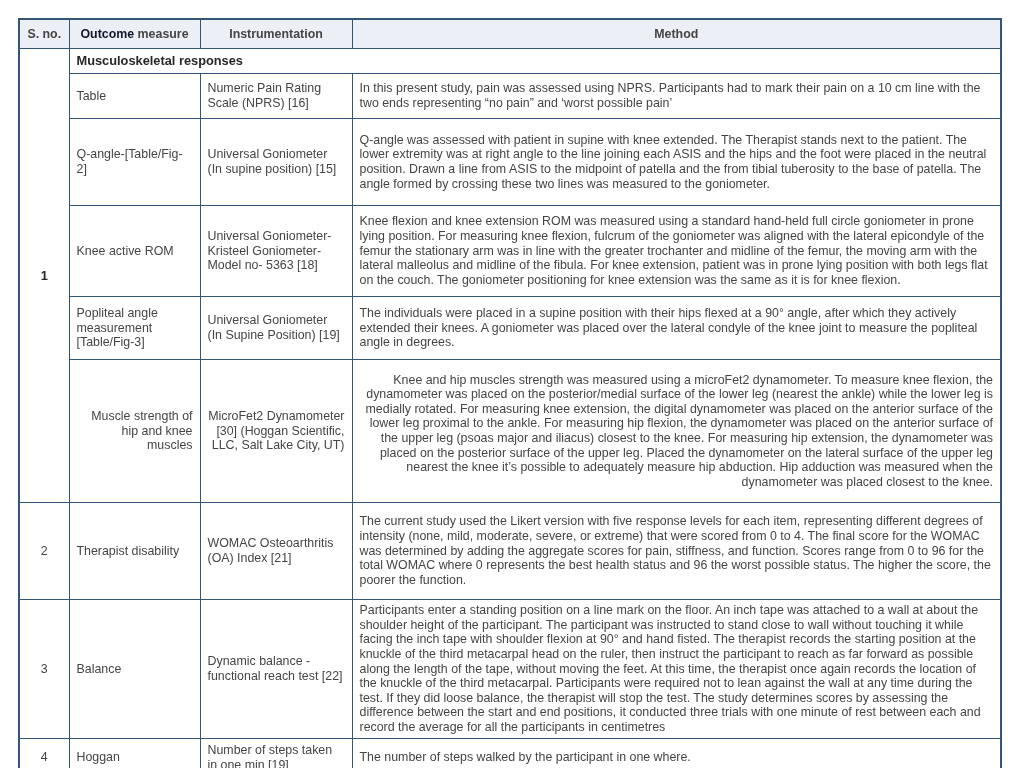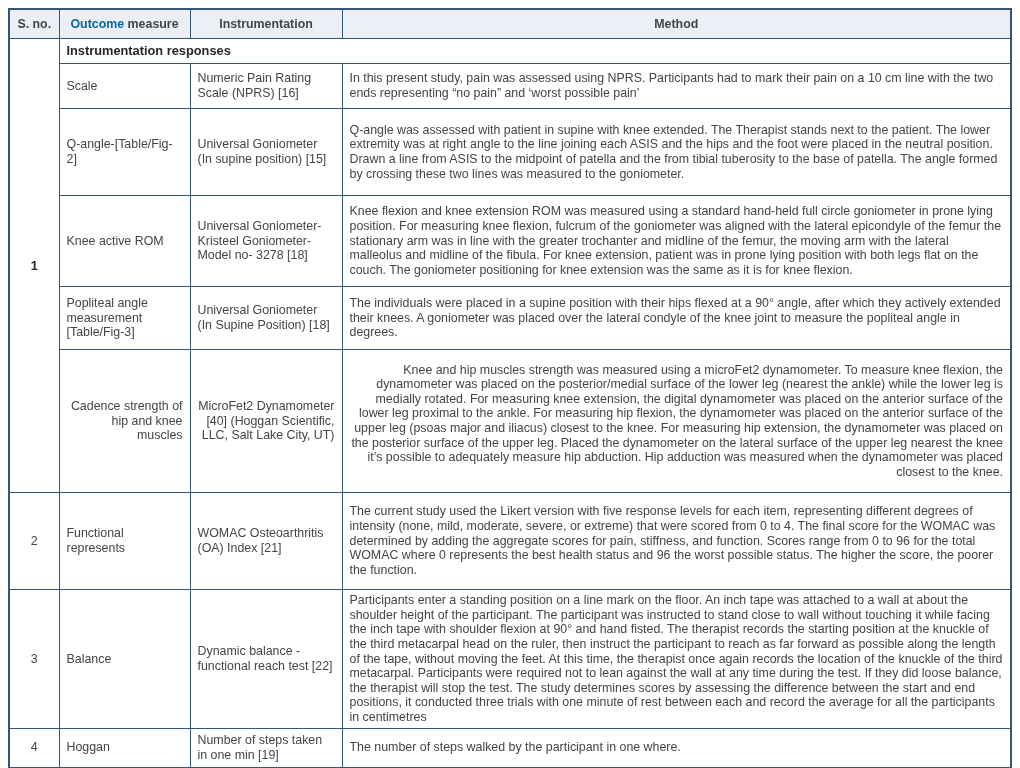--- a/index.html
+++ b/index.html
@@ -5,21 +5,21 @@
   html, body {
     margin: 0;
     padding: 0;
     background: #ffffff;
     font-family: "Liberation Sans", sans-serif;
   }
   .page {
     width: 1020px;
     height: 768px;
     box-sizing: border-box;
-    padding: 8px;
+    padding: 18px;
     background: #ffffff;
   }
   table.tablefig {
     width: 100%;
     border-collapse: collapse;
     table-layout: fixed;
     border: 2px solid #335677;
   }
   table.tablefig th,
   table.tablefig td {
@@ -37,21 +37,21 @@
 
   thead th {
     background: #edeff7;
     font-weight: bold;
     font-size: 13px;
     color: #272727;
     text-align: center;
     height: 22px;
     padding: 2px 4px;
   }
-  .blue-text { color: #0369a1; }
+  .blue-text { color: #0f172a; }
 
   td.sno-cell {
     text-align: center;
     vertical-align: middle;
     color: #454545;
   }
   td.outcome-cell, td.instr-cell {
     vertical-align: middle;
     text-align: left;
   }
@@ -99,50 +99,50 @@
       <tr>
         <th><span>S. no.</span></th>
         <th><span class="blue-text">Outcome</span> <span>measure</span></th>
         <th class="blue-text">Instrumentation</th>
         <th class="blue-text">Method</th>
       </tr>
     </thead>
     <tbody>
       <tr class="section-row">
         <td class="sno-cell" rowspan="6">1</td>
-        <td colspan="3">Instrumentation responses</td>
+        <td colspan="3">Musculoskeletal responses</td>
       </tr>
       <tr class="r-pain">
-        <td class="outcome-cell">Scale</td>
+        <td class="outcome-cell">Table</td>
         <td class="instr-cell">Numeric Pain Rating Scale (NPRS) [16]</td>
         <td class="method-cell">In this present study, pain was assessed using NPRS. Participants had to mark their pain on a 10 cm line with the two ends representing “no pain” and ‘worst possible pain’</td>
       </tr>
       <tr class="r-qangle">
         <td class="outcome-cell">Q-angle-[Table/Fig-2]</td>
         <td class="instr-cell">Universal Goniometer (In supine position) [15]</td>
         <td class="method-cell">Q-angle was assessed with patient in supine with knee extended. The Therapist stands next to the patient. The lower extremity was at right angle to the line joining each ASIS and the hips and the foot were placed in the neutral position. Drawn a line from ASIS to the midpoint of patella and the from tibial tuberosity to the base of patella. The angle formed by crossing these two lines was measured to the goniometer.</td>
       </tr>
       <tr class="r-kneerom">
         <td class="outcome-cell">Knee active ROM</td>
-        <td class="instr-cell">Universal Goniometer- Kristeel Goniometer- Model no- 3278 [18]</td>
+        <td class="instr-cell">Universal Goniometer- Kristeel Goniometer- Model no- 5363 [18]</td>
         <td class="method-cell">Knee flexion and knee extension ROM was measured using a standard hand-held full circle goniometer in prone lying position. For measuring knee flexion, fulcrum of the goniometer was aligned with the lateral epicondyle of the femur the stationary arm was in line with the greater trochanter and midline of the femur, the moving arm with the lateral malleolus and midline of the fibula. For knee extension, patient was in prone lying position with both legs flat on the couch. The goniometer positioning for knee extension was the same as it is for knee flexion.</td>
       </tr>
       <tr class="r-popliteal">
         <td class="outcome-cell">Popliteal angle measurement [Table/Fig-3]</td>
-        <td class="instr-cell">Universal Goniometer (In Supine Position) [18]</td>
+        <td class="instr-cell">Universal Goniometer (In Supine Position) [19]</td>
         <td class="method-cell">The individuals were placed in a supine position with their hips flexed at a 90° angle, after which they actively extended their knees. A goniometer was placed over the lateral condyle of the knee joint to measure the popliteal angle in degrees.</td>
       </tr>
       <tr class="r-muscle">
-        <td class="outcome-cell">Cadence strength of hip and knee muscles</td>
-        <td class="instr-cell">MicroFet2 Dynamometer [40] (Hoggan Scientific, LLC, Salt Lake City, UT)</td>
+        <td class="outcome-cell">Muscle strength of hip and knee muscles</td>
+        <td class="instr-cell">MicroFet2 Dynamometer [30] (Hoggan Scientific, LLC, Salt Lake City, UT)</td>
         <td class="method-cell">Knee and hip muscles strength was measured using a microFet2 dynamometer. To measure knee flexion, the dynamometer was placed on the posterior/medial surface of the lower leg (nearest the ankle) while the lower leg is medially rotated. For measuring knee extension, the digital dynamometer was placed on the anterior surface of the lower leg proximal to the ankle. For measuring hip flexion, the dynamometer was placed on the anterior surface of the upper leg (psoas major and iliacus) closest to the knee. For measuring hip extension, the dynamometer was placed on the posterior surface of the upper leg. Placed the dynamometer on the lateral surface of the upper leg nearest the knee it’s possible to adequately measure hip abduction. Hip adduction was measured when the dynamometer was placed closest to the knee.</td>
       </tr>
       <tr class="r-functional">
         <td class="sno-cell">2</td>
-        <td class="outcome-cell">Functional represents</td>
+        <td class="outcome-cell">Therapist disability</td>
         <td class="instr-cell">WOMAC Osteoarthritis (OA) Index [21]</td>
         <td class="method-cell">The current study used the Likert version with five response levels for each item, representing different degrees of intensity (none, mild, moderate, severe, or extreme) that were scored from 0 to 4. The final score for the WOMAC was determined by adding the aggregate scores for pain, stiffness, and function. Scores range from 0 to 96 for the total WOMAC where 0 represents the best health status and 96 the worst possible status. The higher the score, the poorer the function.</td>
       </tr>
       <tr class="r-balance">
         <td class="sno-cell">3</td>
         <td class="outcome-cell">Balance</td>
         <td class="instr-cell">Dynamic balance -functional reach test [22]</td>
         <td class="method-cell">Participants enter a standing position on a line mark on the floor. An inch tape was attached to a wall at about the shoulder height of the participant. The participant was instructed to stand close to wall without touching it while facing the inch tape with shoulder flexion at 90° and hand fisted. The therapist records the starting position at the knuckle of the third metacarpal head on the ruler, then instruct the participant to reach as far forward as possible along the length of the tape, without moving the feet. At this time, the therapist once again records the location of the knuckle of the third metacarpal. Participants were required not to lean against the wall at any time during the test. If they did loose balance, the therapist will stop the test. The study determines scores by assessing the difference between the start and end positions, it conducted three trials with one minute of rest between each and record the average for all the participants in centimetres</td>
       </tr>
       <tr class="r-cadence">

